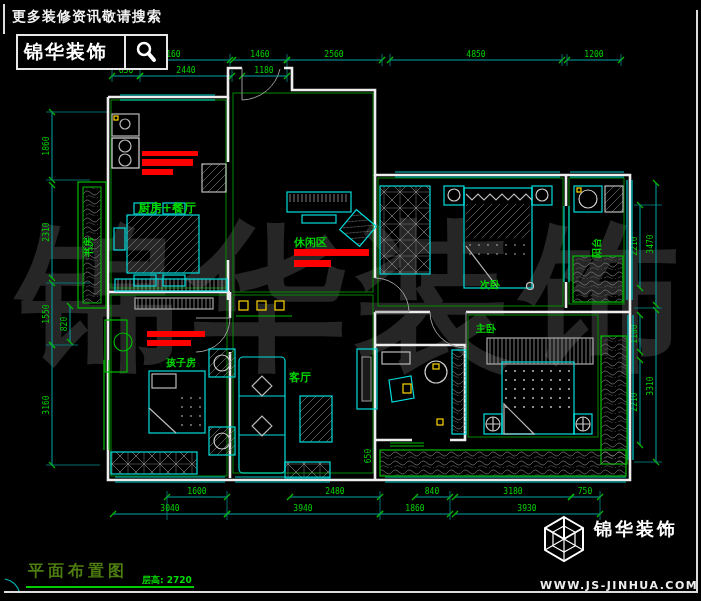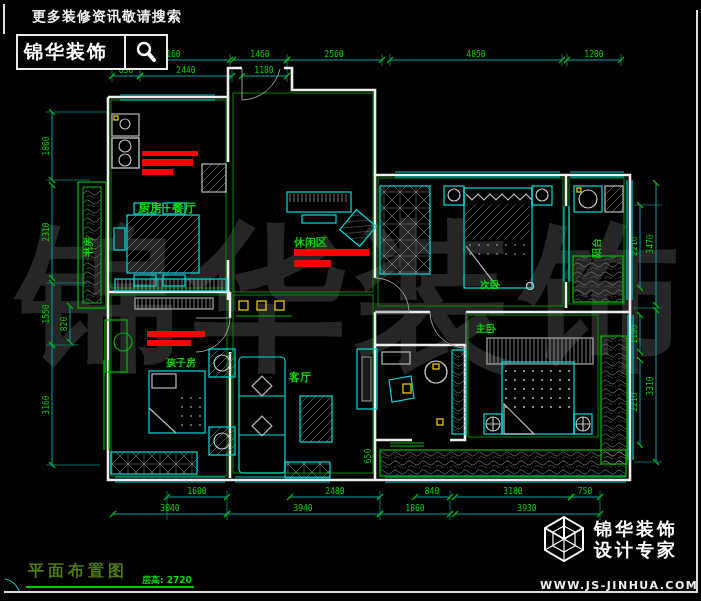--- a/index.html
+++ b/index.html
@@ -5,21 +5,21 @@
   html,body{margin:0;padding:0;background:#000;}
   #stage{position:relative;width:701px;height:601px;background:#000;overflow:hidden;
          font-family:"DejaVu Sans","Liberation Sans",sans-serif;}
   
   #watermark{position:absolute;left:18px;top:200px;width:690px;z-index:0;
     font-family:"DejaVu Serif","Liberation Serif",serif;font-weight:bold;
     font-size:160px;line-height:1.2;color:#262626;letter-spacing:8px;white-space:nowrap;}
   
   #plan{position:absolute;left:0;top:0;z-index:1;}
   
-  #slogan{position:absolute;left:32px;top:8px;z-index:2;color:#f2f2f2;
+  #slogan{position:absolute;left:12px;top:8px;z-index:2;color:#f2f2f2;
     font-size:14px;font-weight:bold;letter-spacing:1px;}
   #logo-box{position:absolute;left:16px;top:34px;z-index:2;width:148px;height:32px;
     border:2px solid #e8e8e8;display:flex;align-items:stretch;background:#000;}
   #logo-box .t{flex:1;color:#fff;font-size:19px;font-weight:bold;letter-spacing:2px;
     display:flex;align-items:center;padding-left:6px;}
   #logo-box .m{width:40px;border-left:2px solid #e8e8e8;display:flex;align-items:center;justify-content:center;}
   
   #ftitle{position:absolute;left:28px;top:561px;z-index:2;color:#4d7c0f;
     font-size:16px;font-weight:bold;letter-spacing:4px;}
   #fheight{position:absolute;left:142px;top:574px;z-index:2;color:#00dd00;
@@ -360,21 +360,20 @@
       <svg width="48" height="50" viewBox="0 0 48 50">
         <g stroke="#fff" stroke-width="2" fill="none">
           <polygon points="24,3 43,14 43,36 24,47 5,36 5,14"></polygon>
           <path d="M24,3 L24,25 M5,14 L24,25 M43,14 L24,25"></path>
           <path d="M24,47 L24,25 M5,36 L24,25 M43,36 L24,25" stroke-width="1.2"></path>
           <polygon points="24,12 35,18 35,32 24,38 13,32 13,18" stroke-width="1.2"></polygon>
         </g>
       </svg>
       <div class="names">
         <div>锦华装饰</div>
-        <div>设计专家</div>
       </div>
     </div>
     <div class="web">WWW.JS-JINHUA.COM</div>
   </div>
 
   <div class="frame" style="left:696px;top:10px;width:2px;height:583px;"></div>
   <div class="frame" style="left:4px;top:591px;width:694px;height:2px;"></div>
 
 </div>
 

